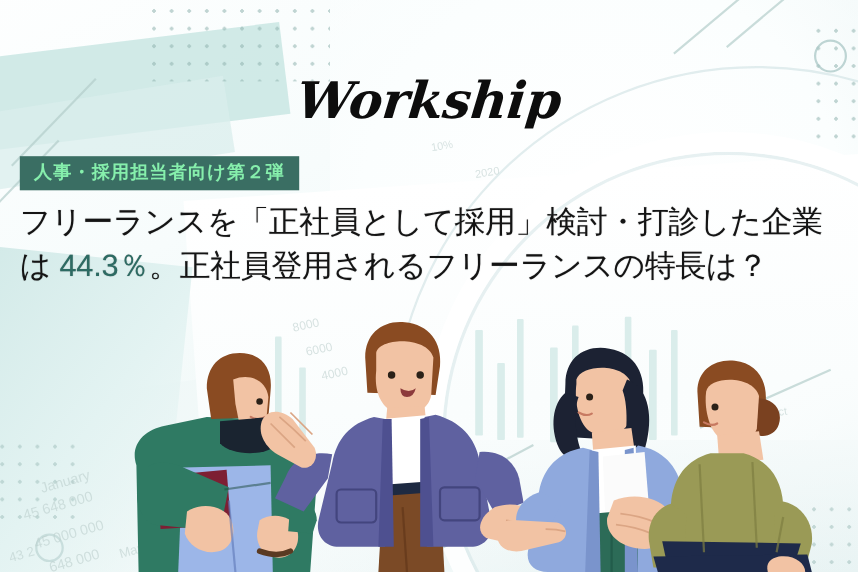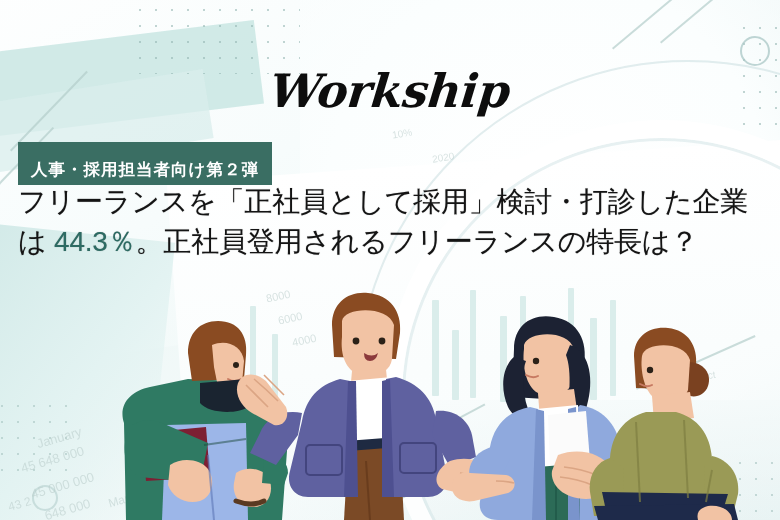--- a/index.html
+++ b/index.html
@@ -62,23 +62,23 @@
   .ghost{position:absolute;color:#b9ccca;opacity:.55;white-space:nowrap;
     font-family:"Liberation Sans",sans-serif;}
 
   
   .logo{position:absolute;left:0;right:0;top:64px;text-align:center;
     font-family:"DejaVu Serif",serif;font-style:italic;font-weight:700;
     font-size:46px;color:#0d0d0d;letter-spacing:-.5px;
     transform:skewX(-6deg);}
 
   
-  .badge{position:absolute;left:18px;top:142px;background:#3a6e63;color:#ffffff;
+  .badge{position:absolute;left:18px;top:142px;background:#3a6e63;color:#86efac;
     font-weight:700;font-size:16.5px;letter-spacing:1px;
-    padding:18px 13px 7px;line-height:1.1;}
+    padding:6px 13px 7px;line-height:1.1;}
 
   
   .headline{position:absolute;left:18px;top:182px;width:750px;
     font-size:28px;font-weight:400;line-height:1.42;color:#141414;
     letter-spacing:-.2px;text-shadow:0 0 1px rgba(20,20,20,.35);}
   .hl-line{display:block;white-space:nowrap;}
   .accent{color:#2d6b63;text-align:center;}
 
   
   .person{position:absolute;bottom:0;}

